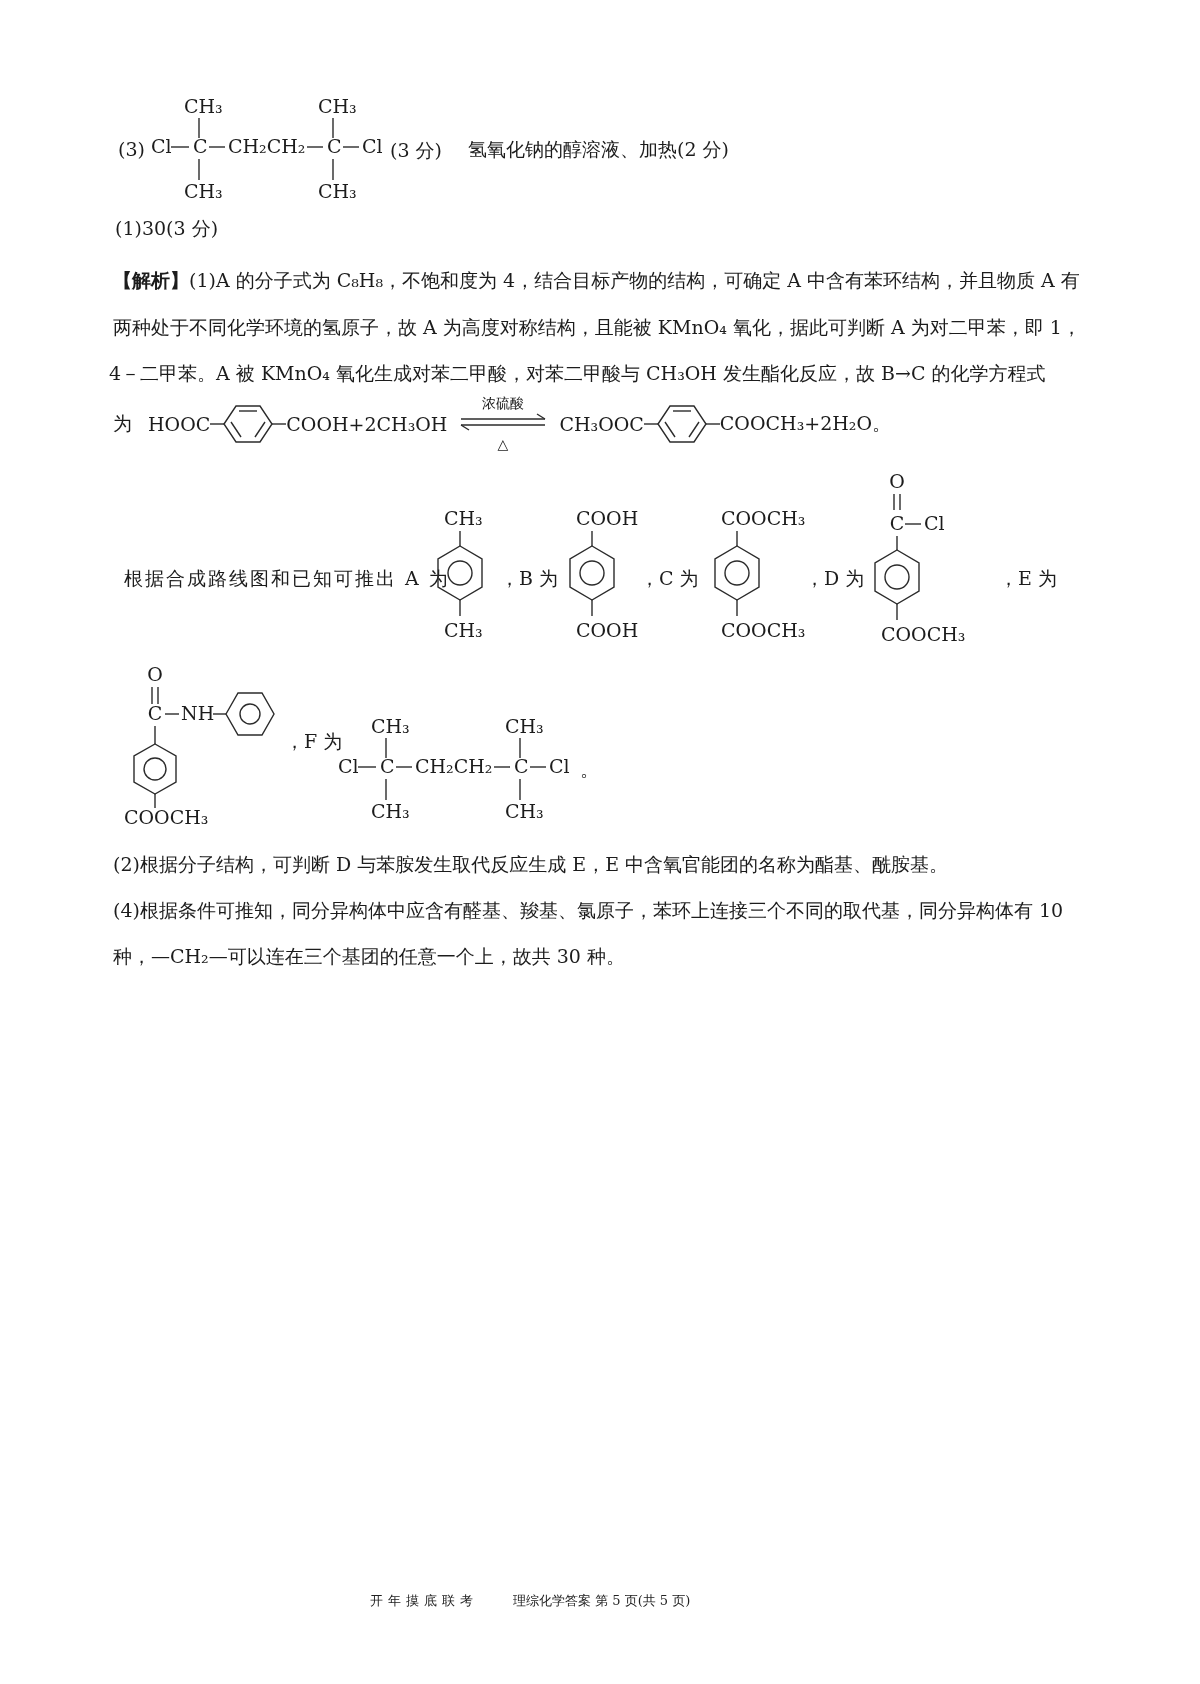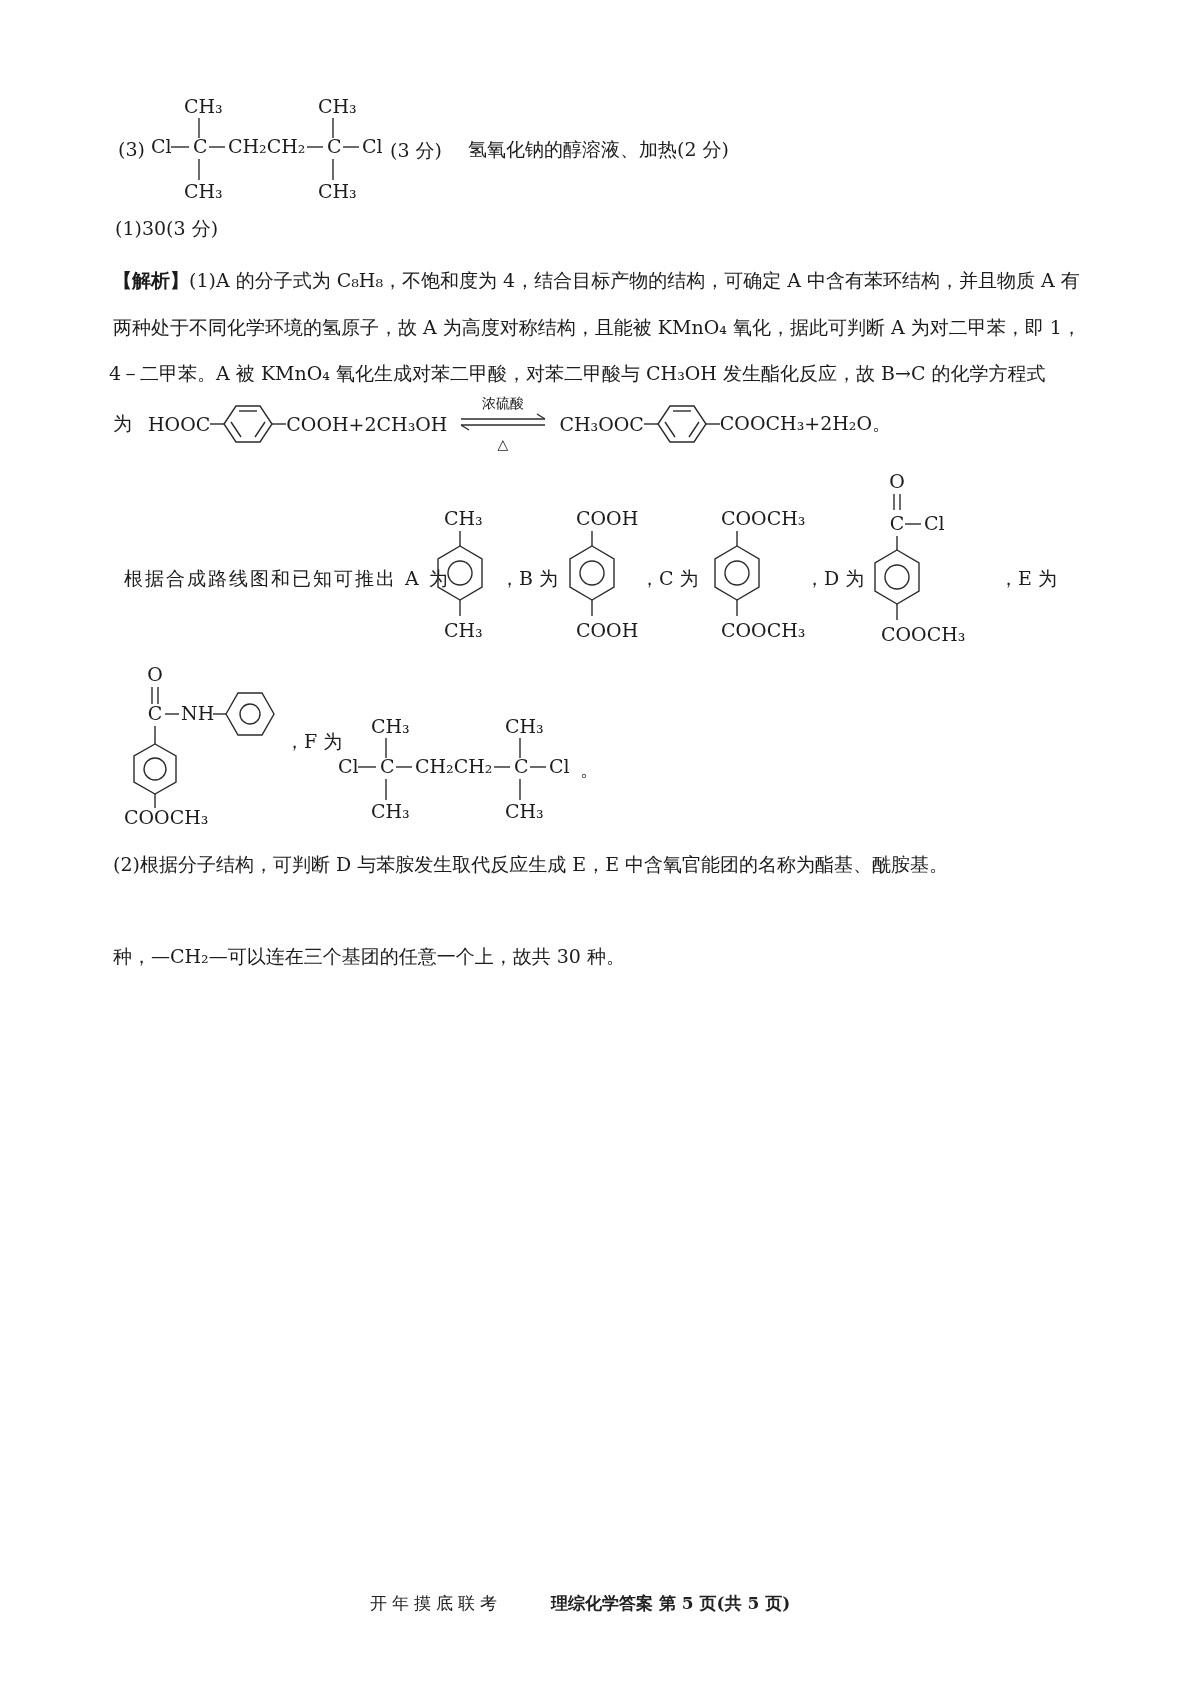--- a/index.html
+++ b/index.html
@@ -9,21 +9,21 @@
     font-family:"DejaVu Serif","Liberation Serif",serif;
     font-size:19px;
   }
   .abs{position:absolute;white-space:nowrap;}
   .bold{font-weight:bold;text-align:right;}
   svg{overflow:visible;display:block;}
   svg text{font-size:19px;fill:#1c1c1c;font-family:"DejaVu Serif","Liberation Serif",serif;}
   svg text.small{font-size:14px;}
   svg line, svg polygon, svg circle, svg path{stroke:#2b2b2b;stroke-width:1.4;fill:none;}
   .eqrow{display:flex;align-items:center;}
-  .footer{font-size:17px;color:#222;}
+  .footer{font-size:13px;color:#222;}
   .spread{letter-spacing:2px;}
   .fspread{letter-spacing:5px;}
 </style>
 </head>
 <body>
 
 <div id="page">
 
   <span class="abs" style="left:118px;top:138px;">(3)</span>
 
@@ -202,18 +202,19 @@
     <text x="77" y="66">CH₂CH₂</text>
     <text x="176" y="66">C</text>
     <text x="167" y="26">CH₃</text>
     <text x="167" y="111">CH₃</text>
     <text x="211" y="66">Cl</text>
   </svg>
 
   <span class="abs" style="left:580px;top:757px;">。</span>
 
   <span class="abs" style="left:113px;top:852px;">(2)根据分子结构，可判断 D 与苯胺发生取代反应生成 E，E 中含氧官能团的名称为酯基、酰胺基。</span>
+  <span class="abs" style="left:113px;top:898px;">(4)根据条件可推知，同分异构体中应含有醛基、羧基、氯原子，苯环上连接三个不同的取代基，同分异构体有 10</span>
   <span class="abs" style="left:113px;top:944px;">种，—CH₂—可以连在三个基团的任意一个上，故共 30 种。</span>
 
   <span class="abs footer fspread" style="left:370px;top:1592px;">开年摸底联考</span>
-  <span class="abs footer" style="left:551px;top:1592px;font-weight:bold;">理综化学答案 第 5 页(共 5 页)</span>
+  <span class="abs footer" style="left:513px;top:1592px;">理综化学答案 第 5 页(共 5 页)</span>
 
 </div>
 
 </body></html>

